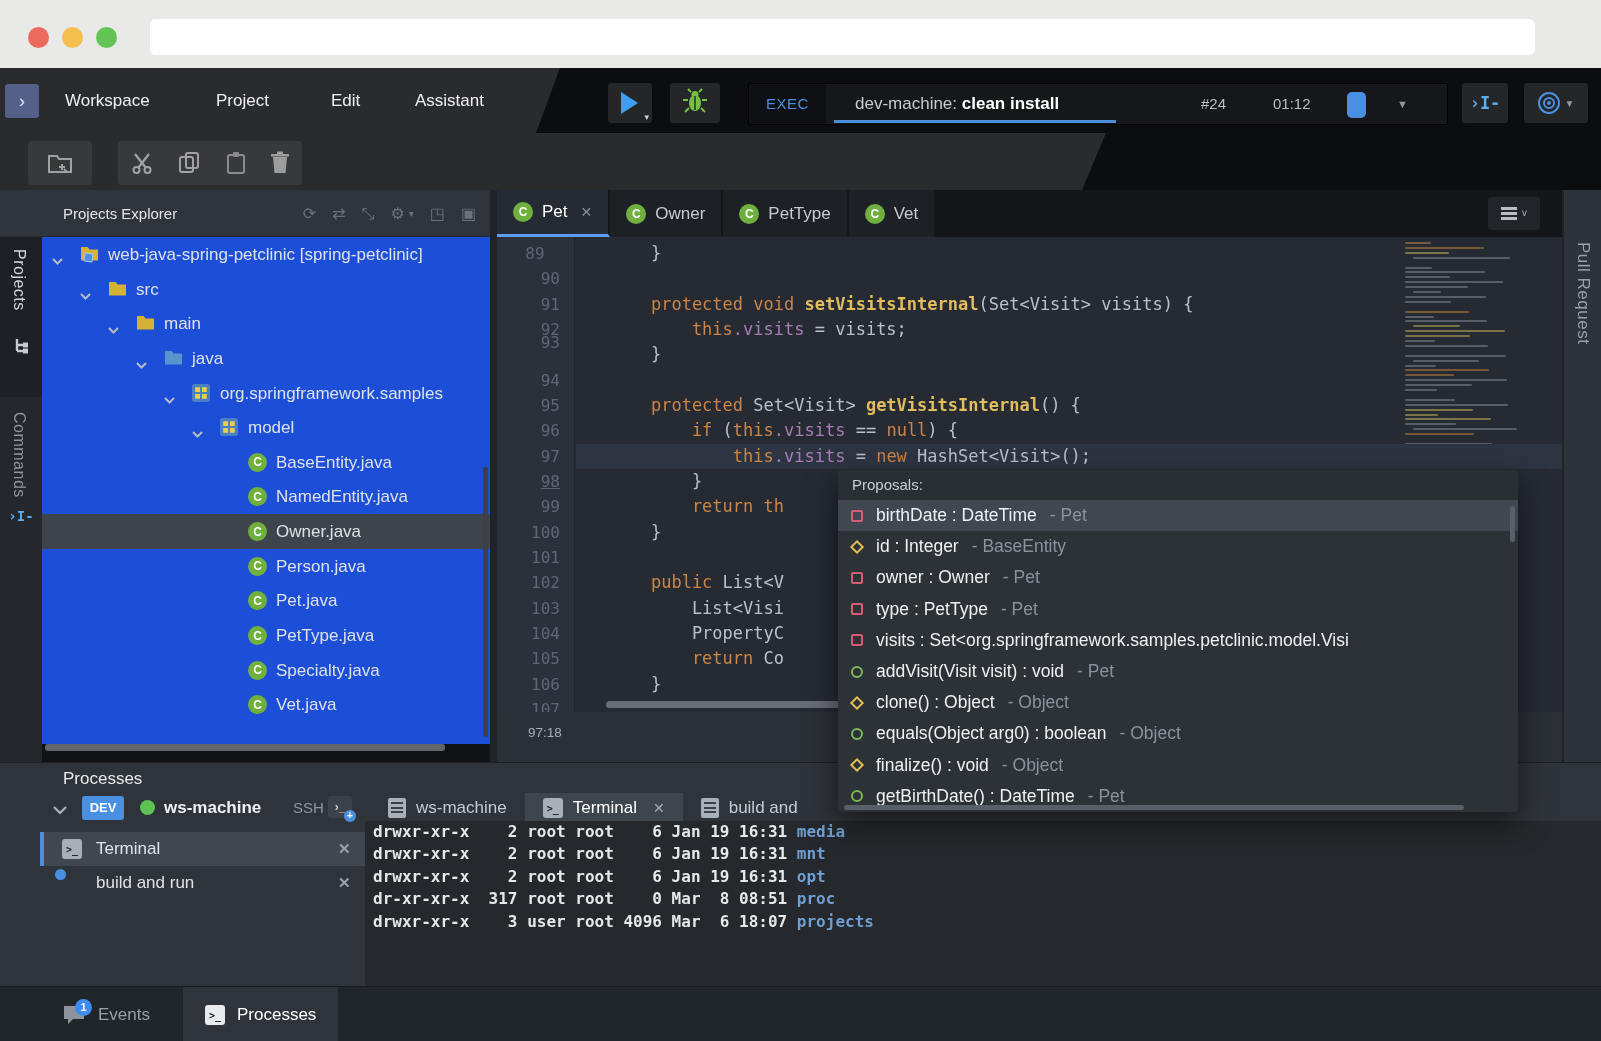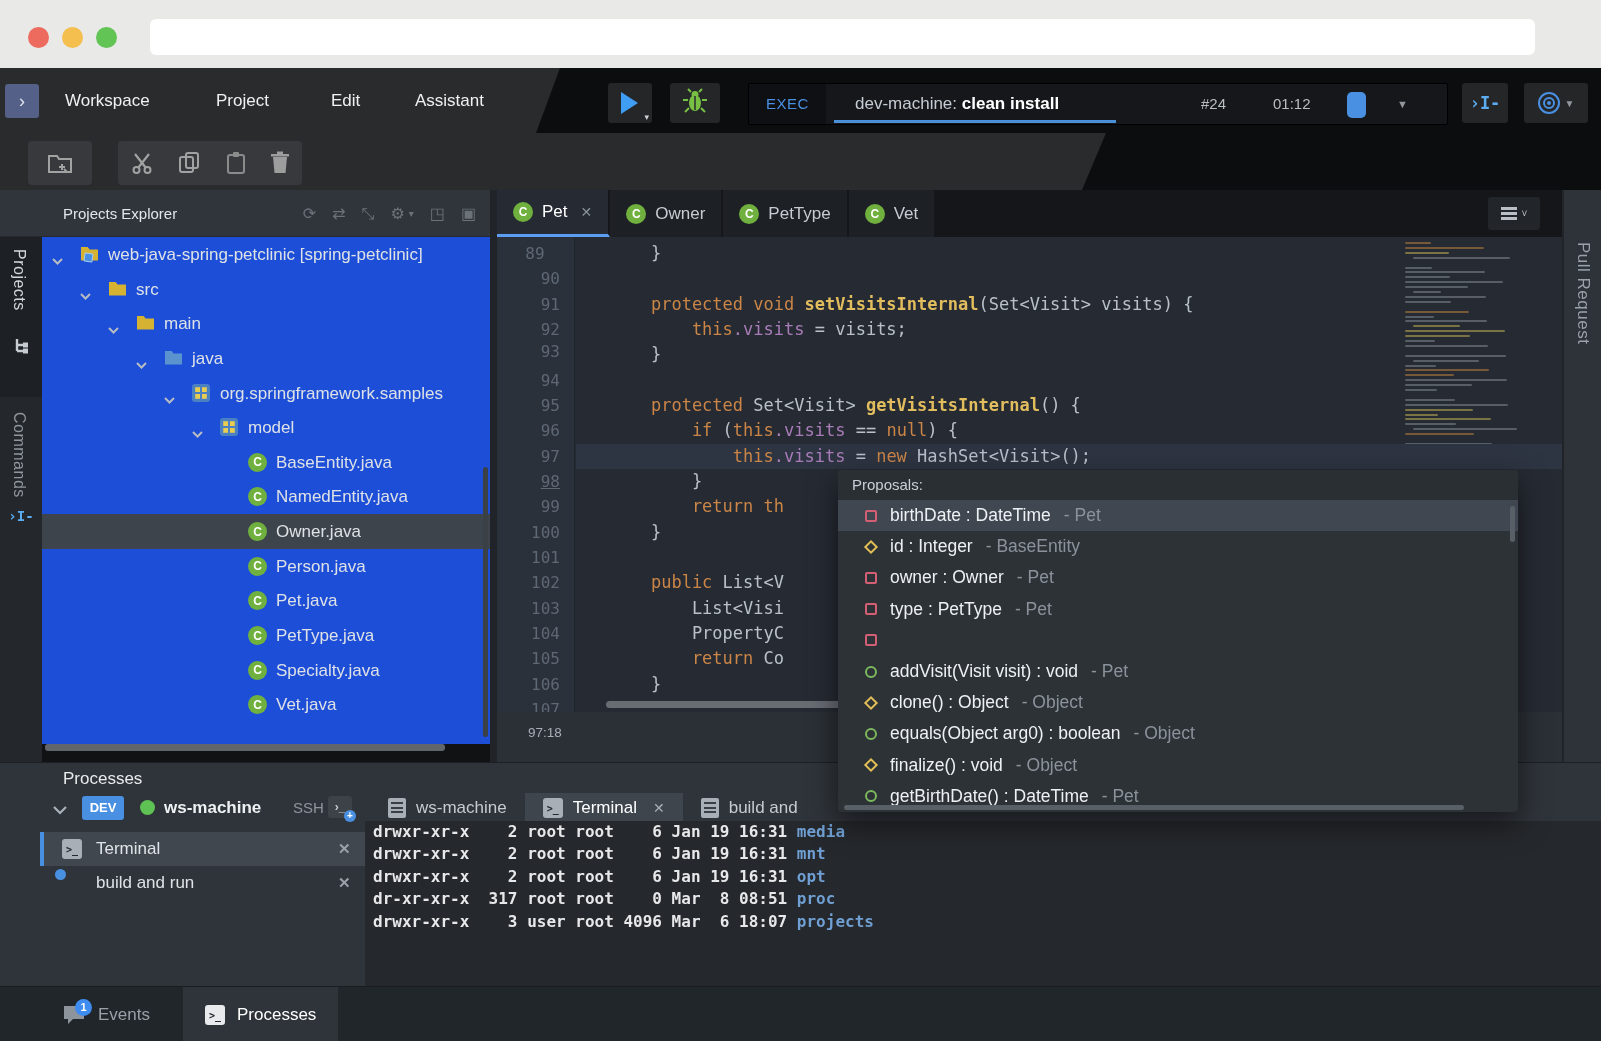--- a/index.html
+++ b/index.html
@@ -153,21 +153,21 @@
   .bt-processes { left:183px; background:#2f343a; color:#ffffff; }
   .bubble-wrap { position:relative; width:24px; height:22px; }
   .badge { position:absolute; right:-6px; top:-5px; width:17px; height:17px; border-radius:50%; background:#3f8cf0;
       color:#fff; font-size:11px; font-weight:bold; text-align:center; line-height:17px; }
   .bt-ticon { background:#e8eaec; }
 
   
   .popup { position:absolute; left:838px; top:470px; width:680px; height:342px; background:#2d3237; border-radius:4px;
       box-shadow:0 10px 30px rgba(0,0,0,.55); overflow:hidden; z-index:50; }
   .pop-header { height:30px; line-height:30px; padding-left:14px; color:#c9cfd6; font-size:15px; background:#2a2f34; }
-  .pop-item { height:31.2px; display:flex; align-items:center; padding-left:27px; gap:13px; }
+  .pop-item { height:31.2px; display:flex; align-items:center; padding-left:13px; gap:13px; }
   .pop-item.selected { background:#404750; }
   .pop-label { font-size:17.5px; color:#eef1f4; white-space:nowrap; }
   .pop-origin { font-size:17.5px; color:#8b929b; white-space:nowrap; }
   .pi { flex:none; }
   .pi-field-red { width:12px; height:12px; border:2.5px solid #d45e74; border-radius:2px; }
   .pi-field-yellow { width:10px; height:10px; border:2.5px solid #e0bd55; transform:rotate(45deg); margin:0 1px; }
   .pi-method-green { width:12px; height:12px; border:2.5px solid #7cb85c; border-radius:50%; }
   .pi-method-yellow { width:10px; height:10px; border:2.5px solid #e0bd55; transform:rotate(45deg); margin:0 1px; }
   .pop-hscroll { position:absolute; left:6px; bottom:2px; width:620px; height:5px; background:#585f66; border-radius:3px; }
   .pop-vscroll { position:absolute; right:3px; top:36px; width:5px; height:36px; background:#585f66; border-radius:3px; }
@@ -431,21 +431,21 @@
       </span>
     <span style="color:#b9bfc5;font-size:10px">˅</span>
   </div>
 
   <div class="code-area" id="code-area">
     <div class="gutter" id="gutter">
         <div class="gut-num" style="top: 4px; text-align: center;">89</div>
         <div class="gut-num" style="top: 29.33px;">90</div>
         <div class="gut-num" style="top: 54.66px;">91</div>
         <div class="gut-num" style="top: 79.99px;">92</div>
-        <div class="gut-num" style="top: 102px; text-align: right;">93</div>
+        <div class="gut-num" style="top: 93px; text-align: right;">93</div>
         <div class="gut-num" style="top: 130.65px;">94</div>
         <div class="gut-num" style="top: 155.98px;">95</div>
         <div class="gut-num" style="top: 181.31px;">96</div>
         <div class="gut-num" style="top: 206.64px;">97</div>
         <div class="gut-num" style="top: 231.97px; text-decoration: underline;">98</div>
         <div class="gut-num" style="top: 257.3px;">99</div>
         <div class="gut-num" style="top: 282.63px;">100</div>
         <div class="gut-num" style="top: 307.96px;">101</div>
         <div class="gut-num" style="top: 333.29px;">102</div>
         <div class="gut-num" style="top: 358.62px;">103</div>
@@ -615,20 +615,21 @@
         <span class="pop-label">owner : Owner</span>
         <span class="pop-origin">- Pet</span>
       </div>
       <div class="pop-item">
         <span class="pi pi-field-red"></span>
         <span class="pop-label">type : PetType</span>
         <span class="pop-origin">- Pet</span>
       </div>
       <div class="pop-item">
         <span class="pi pi-field-red"></span>
+        <span class="pop-label">visits : Set&lt;org.springframework.samples.petclinic.model.Visi</span>
       </div>
       <div class="pop-item">
         <span class="pi pi-method-green"></span>
         <span class="pop-label">addVisit(Visit visit) : void</span>
         <span class="pop-origin">- Pet</span>
       </div>
       <div class="pop-item">
         <span class="pi pi-method-yellow"></span>
         <span class="pop-label">clone() : Object</span>
         <span class="pop-origin">- Object</span>

